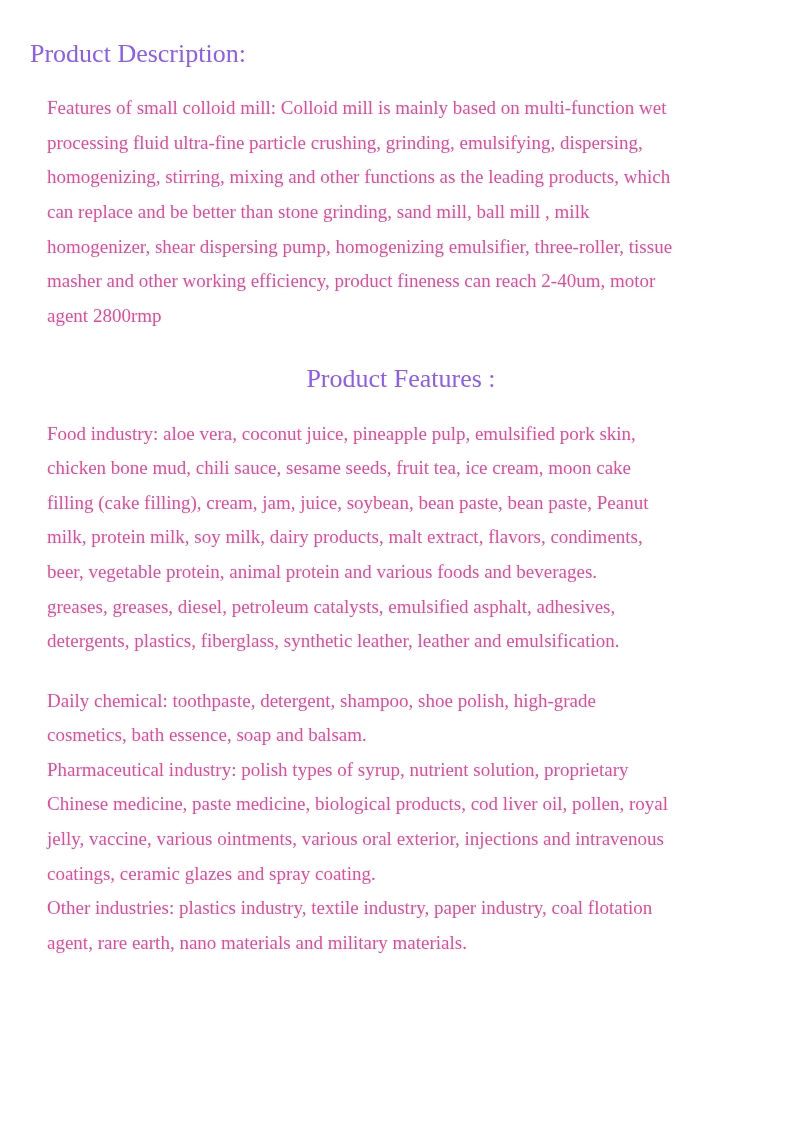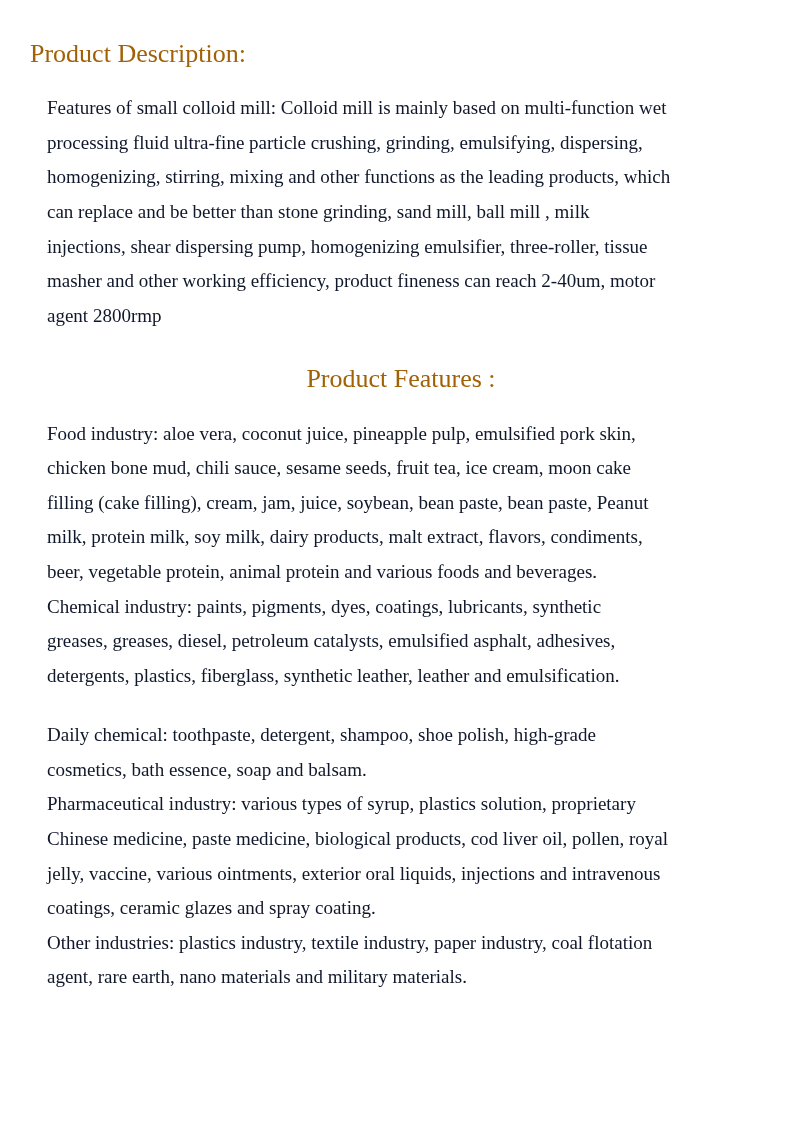--- a/index.html
+++ b/index.html
@@ -12,73 +12,72 @@
     min-height: 1126px;
     box-sizing: border-box;
     padding: 38px 28px 28px 30px;
     font-family: "Liberation Serif", "DejaVu Serif", serif;
   }
   .section-heading {
     font-family: "Liberation Serif", "DejaVu Serif", serif;
     font-size: 26px;
     font-weight: 400;
     line-height: 1.2;
-    color: #a16207;
+    color: #8b5cf6;
     margin: 0;
   }
   .heading-desc { margin-bottom: 22px; }
   .heading-feat { margin-top: 30px; margin-bottom: 22px; text-align: center; }
   .para {
     margin-left: 17px;
     font-size: 19px;
     line-height: 34.6px;
-    color: #0f172a;
+    color: #ec4899;
   }
   .para .line {
     white-space: nowrap;
   }
   .para-gap {
     margin-top: 25px;
   }
 </style>
 </head>
 <body>
 
 <div>
 
   <section>
     <h2 class="section-heading heading-desc">Product Description:</h2>
     <div class="para">
         <div class="line">Features of small colloid mill: Colloid mill is mainly based on multi-function wet</div>
         <div class="line">processing fluid ultra-fine particle crushing, grinding, emulsifying, dispersing,</div>
         <div class="line">homogenizing, stirring, mixing and other functions as the leading products, which</div>
         <div class="line">can replace and be better than stone grinding, sand mill, ball mill , milk</div>
-        <div class="line">injections, shear dispersing pump, homogenizing emulsifier, three-roller, tissue</div>
+        <div class="line">homogenizer, shear dispersing pump, homogenizing emulsifier, three-roller, tissue</div>
         <div class="line">masher and other working efficiency, product fineness can reach 2-40um, motor</div>
         <div class="line">agent 2800rmp</div>
       </div>
   </section>
 
   <section>
     <h2 class="section-heading heading-feat">Product Features :</h2>
     <div class="para">
         <div class="line">Food industry: aloe vera, coconut juice, pineapple pulp, emulsified pork skin,</div>
         <div class="line">chicken bone mud, chili sauce, sesame seeds, fruit tea, ice cream, moon cake</div>
         <div class="line">filling (cake filling), cream, jam, juice, soybean, bean paste, bean paste, Peanut</div>
         <div class="line">milk, protein milk, soy milk, dairy products, malt extract, flavors, condiments,</div>
         <div class="line">beer, vegetable protein, animal protein and various foods and beverages.</div>
-        <div class="line">Chemical industry: paints, pigments, dyes, coatings, lubricants, synthetic</div>
         <div class="line">greases, greases, diesel, petroleum catalysts, emulsified asphalt, adhesives,</div>
         <div class="line">detergents, plastics, fiberglass, synthetic leather, leather and emulsification.</div>
       </div>
     <div class="para para-gap">
         <div class="line">Daily chemical: toothpaste, detergent, shampoo, shoe polish, high-grade</div>
         <div class="line">cosmetics, bath essence, soap and balsam.</div>
-        <div class="line">Pharmaceutical industry: various types of syrup, plastics solution, proprietary</div>
+        <div class="line">Pharmaceutical industry: polish types of syrup, nutrient solution, proprietary</div>
         <div class="line">Chinese medicine, paste medicine, biological products, cod liver oil, pollen, royal</div>
-        <div class="line">jelly, vaccine, various ointments, exterior oral liquids, injections and intravenous</div>
+        <div class="line">jelly, vaccine, various ointments, various oral exterior, injections and intravenous</div>
         <div class="line">coatings, ceramic glazes and spray coating.</div>
         <div class="line">Other industries: plastics industry, textile industry, paper industry, coal flotation</div>
         <div class="line">agent, rare earth, nano materials and military materials.</div>
       </div>
   </section>
 
 </div>
 
 </body></html>

